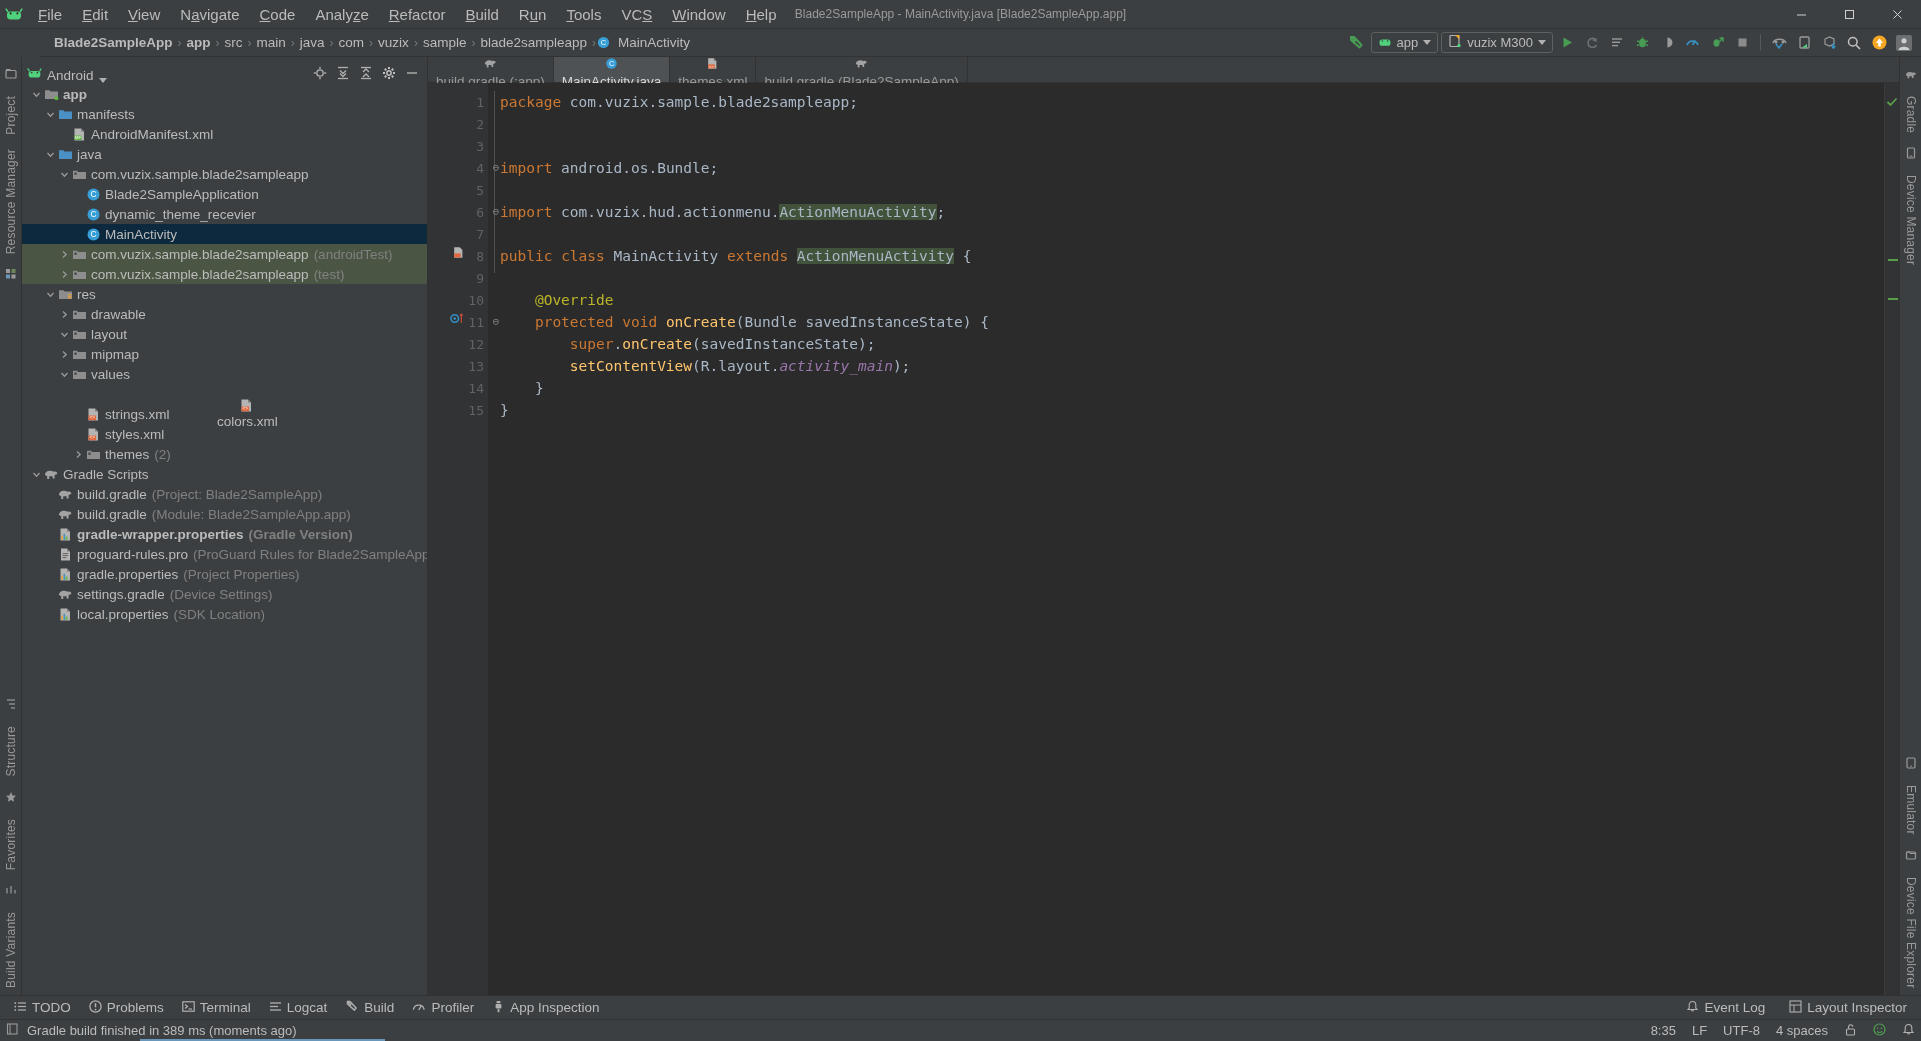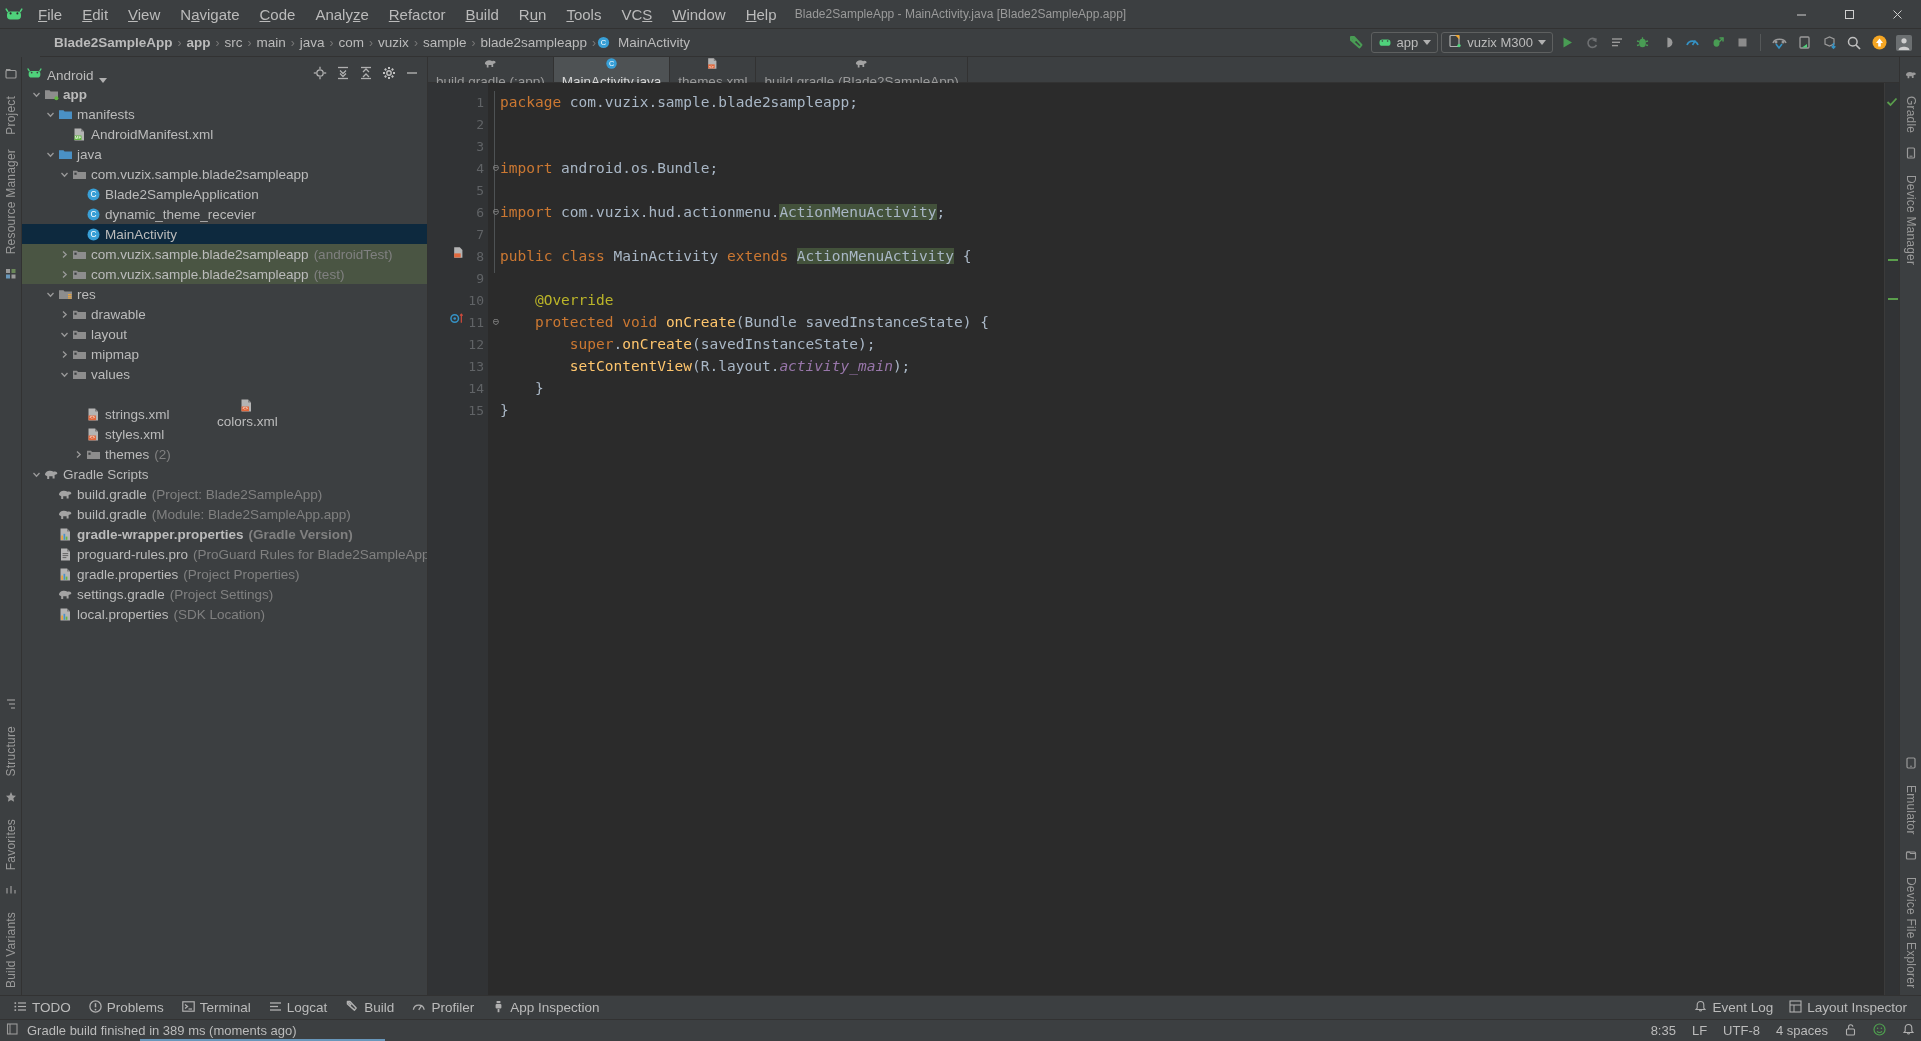--- a/index.html
+++ b/index.html
@@ -175,21 +175,21 @@
   
   .bottombar {
     height: 24px; flex: 0 0 24px; background: #3c3f41;
     display: flex; align-items: center; padding: 0 6px; gap: 2px;
     border-top: 1px solid #323232;
   }
   .bb-item {
     display: flex; align-items: center; gap: 5px;
     padding: 2px 8px; font-size: 13.5px; color: #bbbbbb; border-radius: 3px;
   }
-  .bb-right { margin-left: auto; display: flex; align-items: center; gap: 0; }
+  .bb-right { margin-left: auto; display: flex; align-items: center; gap: 8px; }
 
   .statusbar {
     height: 22px; flex: 0 0 22px; background: #3c3f41;
     display: flex; align-items: center; padding: 0 6px; gap: 7px;
     font-size: 13px; color: #bbbbbb; border-top: 1px solid #323232;
     position: relative;
   }
   .st-right { margin-left: auto; display: flex; align-items: center; gap: 16px; }
   .progress-underline {
     position: absolute; left: 140px; bottom: 0; width: 245px; height: 2px; background: #6897bb;
@@ -860,21 +860,21 @@
           <span class="sub">(Project Properties)</span>
         </div>
         <div class="row" style="padding-left: 22px;">
           <span class="arrow"></span>
           <span class="ico">
             <svg width="15" height="15" viewBox="0 0 15 15">
               <path d="M1 8 C1 4 6.5 2.8 9.5 4.8 C11.5 3.8 13.8 5 13.2 7 L10.6 8 L10.6 11.6 L8.6 11.6 L8.6 9.3 L5.2 9.3 L5.2 12 L3.2 12 L3.2 9.2 Z" fill="#a3a3a3"></path>
             </svg>
           </span>
           <span class="lbl">settings.gradle</span>
-          <span class="sub">(Project Settings)</span>
+          <span class="sub">(Device Settings)</span>
         </div>
         <div class="row" style="padding-left: 22px;">
           <span class="arrow"></span>
           <span class="ico">
             <svg width="15" height="15" viewBox="0 0 15 15">
               <path d="M2.5 1.5 L9 1.5 L12 4.5 L12 13.5 L2.5 13.5 Z" fill="#b4b4b4"></path>
               <path d="M9 1.5 L12 4.5 L9 4.5 Z" fill="#7e7e7e"></path>
               <g>
                 <rect x="3.3" y="8.5" width="1.7" height="4.3" fill="#e8a33d"></rect>
                 <rect x="5.5" y="6.8" width="1.7" height="6" fill="#4a90c4"></rect>

